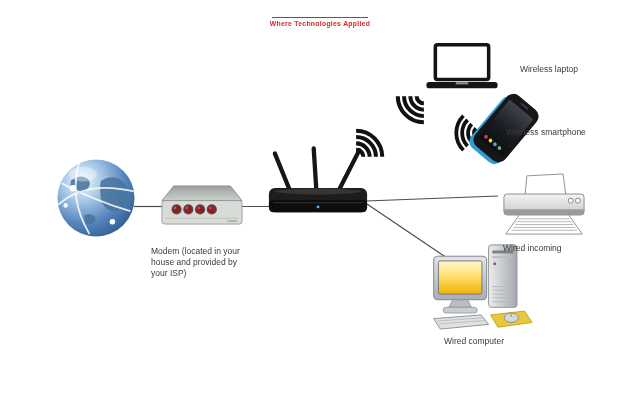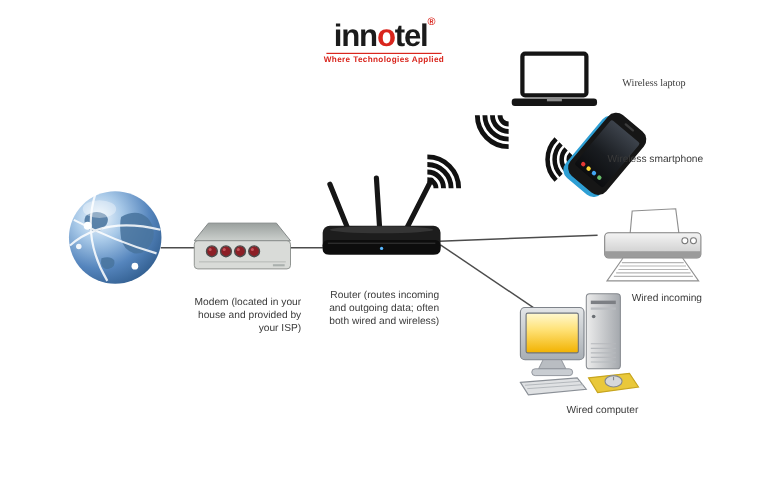--- a/index.html
+++ b/index.html
@@ -19,25 +19,25 @@
   .logo{left:266px;top:16px;width:108px;text-align:center;}
   .logo .brand{font-size:26px;font-weight:bold;letter-spacing:-1px;line-height:1.05;color:var(--brand);white-space:nowrap;}
   .logo .brand .o{color:var(--accent);}
   .logo .reg{font-size:9px;color:var(--accent);vertical-align:top;position:relative;top:-2px;font-weight:bold;}
   .logo .rule{height:1px;background:var(--accent);margin:1px 6px 2px 6px;}
   .logo .tagline{font-size:6.8px;font-weight:bold;color:var(--accent);letter-spacing:.3px;white-space:nowrap;}
   
   .wires{left:0;top:0;}
   .wires line{stroke:var(--line);stroke-width:1.2;}
   
-  .lbl{font-size:8.5px;line-height:1.32;color:var(--label);text-align:right;}
+  .lbl{font-size:8.5px;line-height:1.32;color:var(--label);text-align:left;}
   .lbl-internet{left:47px;top:246px;width:100px;}
   .lbl-modem{left:151px;top:246px;width:100px;}
   .lbl-router{left:269px;top:240px;width:97px;}
-  .lbl-laptop{left:500px;top:64px;width:90px;text-align:center;font-family:Liberation Serif, serif;}
+  .lbl-laptop{left:488px;top:64px;width:90px;text-align:right;}
   .lbl-smartphone{left:506px;top:127px;width:80px;}
   .lbl-printer{left:503px;top:243px;width:82px;}
   .lbl-computer{left:444px;top:336px;width:88px;}
   
   .ic-globe{left:55px;top:157px;width:82px;height:82px;}
   .ic-modem{left:158px;top:182px;width:88px;height:47px;}
   .ic-router{left:262px;top:142px;width:112px;height:80px;}
   .ic-laptop{left:422px;top:42px;width:80px;height:50px;}
   .ic-phone{left:482px;top:93px;width:44px;height:72px;transform:rotate(40deg);}
   .ic-printer{left:498px;top:173px;width:92px;height:63px;}
@@ -54,21 +54,20 @@
 <div class="canvas">
 
   <svg class="abs wires" width="640" height="400" viewBox="0 0 640 400">
     <line x1="134" y1="206.5" x2="163" y2="206.5"></line>
     <line x1="233" y1="206.5" x2="269" y2="206.5"></line>
     <line x1="366" y1="201" x2="498" y2="196"></line>
     <line x1="367" y1="204" x2="447" y2="258"></line>
   </svg>
 
   <div class="abs logo">
-    <div class="brand"><span>inn</span><span class="o">o</span><span>tel</span><span class="reg">®</span></div>
     <div class="rule"></div>
     <div class="tagline">Where Technologies Applied</div>
   </div>
 
   <span class="abs ic-globe">
     <svg viewBox="0 0 100 100">
       <defs>
         <radialGradient id="gsea" cx="32%" cy="28%" r="85%">
           <stop offset="0%" stop-color="#f2f8fd"></stop>
             <stop offset="30%" stop-color="#a8c9e8"></stop>
@@ -248,19 +247,18 @@
       <line x1="88" y1="77" x2="88" y2="80" stroke="#85898e" stroke-width="1"></line>
       <polygon points="6,82 56,78 64,88 13,93" fill="#dfe1e3" stroke="#8b9097" stroke-width="1"></polygon>
       <g stroke="#b0b4b8" stroke-width="0.8">
         <line x1="10" y1="84.5" x2="59" y2="81"></line>
         <line x1="12" y1="87.5" x2="61" y2="84"></line>
       </g>
     </svg>
   </span>
 
   <div class="abs lbl lbl-modem">Modem (located in your house and provided by your ISP)</div>
-  <div class="abs lbl lbl-router">Router (routes incoming and outgoing data; often both wired and wireless)</div>
   <div class="abs lbl lbl-laptop">Wireless laptop</div>
   <div class="abs lbl lbl-smartphone">Wireless smartphone</div>
   <div class="abs lbl lbl-printer">Wired incoming</div>
   <div class="abs lbl lbl-computer">Wired computer</div>
 
 </div>
 
 </body></html>

